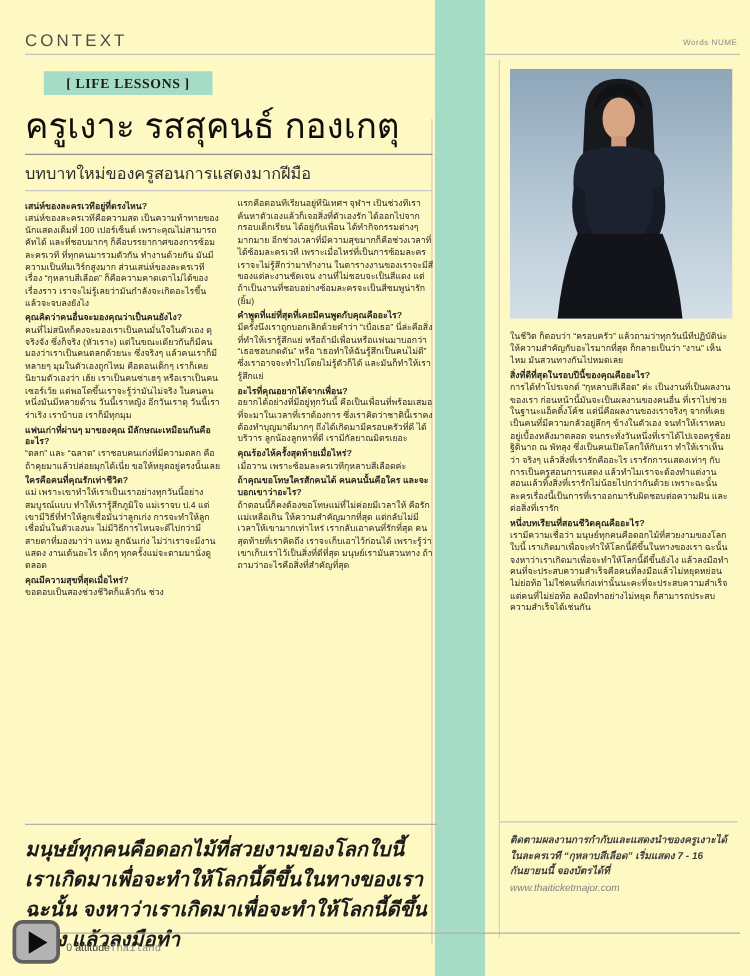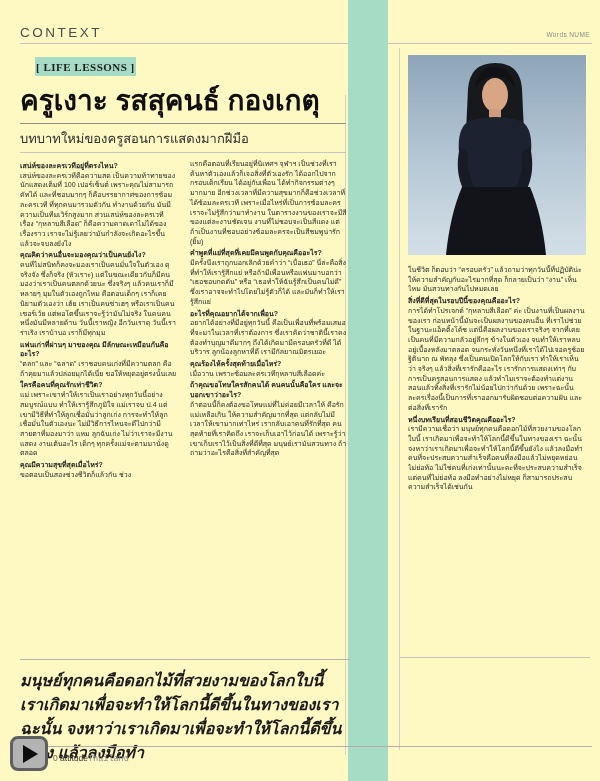--- a/index.html
+++ b/index.html
@@ -10,22 +10,22 @@
   .section-label{left:20px;top:25px;font-size:13.5px;letter-spacing:2.5px;color:#4c4c4c;}
   .credits{right:10px;top:31px;font-size:6.5px;color:#8a8a8a;letter-spacing:.4px;}
   .header-rule{left:20px;top:43px;width:572px;height:1px;background:var(--rule,#c9c0c0);}
   
   .accent-band{left:348px;top:0;width:40px;height:781px;background:var(--accent,#a6dbc6);}
   .main-right-rule{left:345px;top:95px;width:1px;height:660px;background:#d8d0d0;}
   .right-col-rule{left:399px;top:48px;width:1px;height:702px;background:#d6cece;}
   
   .badge{left:35px;top:57px;background:var(--accent,#a6dbc6);color:#1d1d1d;
          font-family:"Liberation Serif",serif;font-weight:bold;font-size:11px;
-         padding:4px 1px 3px;letter-spacing:.5px;}
-  .title{left:20px;top:80px;width:330px;font-size:28px;font-weight:700;color:#0f0f0f;
+         padding:4px 18px 3px;letter-spacing:.5px;}
+  .title{left:20px;top:80px;width:330px;font-size:28px;font-weight:400;color:#0f0f0f;
          line-height:42px;white-space:nowrap;}
   .title-rule{left:20px;top:123px;width:326px;height:1px;background:#8f8f8f;}
   .subtitle{left:20px;top:128px;width:326px;font-size:13px;color:#2e2e2e;}
   .sub-rule{left:20px;top:152px;width:326px;height:1px;background:#c6c6c6;}
   
   .columns{left:20px;top:159px;width:327px;height:497px;display:flex;gap:13px;overflow:hidden;}
   .col{flex:1;min-width:0;font-size:7px;line-height:9.7px;}
   .blk-h{font-weight:bold;margin:2px 0 0;}
   .blk-p{margin:0 0 1px;}
   
@@ -124,20 +124,24 @@
 
   <div class="abs col3">
       <div class="blk-p">ในชีวิต ก็ตอบว่า “ครอบครัว” แล้วถามว่าทุกวันนี้ที่ปฏิบัติน่ะ ให้ความสำคัญกับอะไรมากที่สุด ก็กลายเป็นว่า “งาน” เห็นไหม มันสวนทางกันไปหมดเลย</div>
       <div class="blk-h">สิ่งที่ดีที่สุดในรอบปีนี้ของคุณคืออะไร?</div>
       <div class="blk-p">การได้ทำโปรเจกต์ “กุหลาบสีเลือด” ค่ะ เป็นงานที่เป็นผลงานของเรา ก่อนหน้านี้มันจะเป็นผลงานของคนอื่น ที่เราไปช่วยในฐานะแอ็คติ้งโค้ช แต่นี่คือผลงานของเราจริงๆ จากที่เคยเป็นคนที่มีความกลัวอยู่ลึกๆ ข้างในตัวเอง จนทำให้เราหลบอยู่เบื้องหลังมาตลอด จนกระทั่งวันหนึ่งที่เราได้ไปเจอครูช้อย ฐิตินาถ ณ พัทลุง ซึ่งเป็นคนเปิดโลกให้กับเรา ทำให้เราเห็นว่า จริงๆ แล้วสิ่งที่เรารักคืออะไร เรารักการแสดงเท่าๆ กับการเป็นครูสอนการแสดง แล้วทำไมเราจะต้องทำแต่งานสอนแล้วทิ้งสิ่งที่เรารักไม่น้อยไปกว่ากันด้วย เพราะฉะนั้นละครเรื่องนี้เป็นการที่เราออกมารับผิดชอบต่อความฝัน และต่อสิ่งที่เรารัก</div>
       <div class="blk-h">หนึ่งบทเรียนที่สอนชีวิตคุณคืออะไร?</div>
       <div class="blk-p">เรามีความเชื่อว่า มนุษย์ทุกคนคือดอกไม้ที่สวยงามของโลกใบนี้ เราเกิดมาเพื่อจะทำให้โลกนี้ดีขึ้นในทางของเรา ฉะนั้น จงหาว่าเราเกิดมาเพื่อจะทำให้โลกนี้ดีขึ้นยังไง แล้วลงมือทำ คนที่จะประสบความสำเร็จคือคนที่ลงมือแล้วไม่หยุดหย่อน ไม่ย่อท้อ ไม่ใช่คนที่เก่งเท่านั้นนะคะที่จะประสบความสำเร็จ แต่คนที่ไม่ย่อท้อ ลงมือทำอย่างไม่หยุด ก็สามารถประสบความสำเร็จได้เช่นกัน</div>
     </div>
 
   <div class="abs note-rule"></div>
+  <div class="abs note">
+    <span>ติดตามผลงานการกำกับและแสดงนำของครูเงาะได้ในละครเวที “กุหลาบสีเลือด” เริ่มแสดง 7 - 16 กันยายนนี้ จองบัตรได้ที่</span>
+    <span class="url">www.thaiticketmajor.com</span>
+  </div>
 
   <div class="abs footer-rule"></div>
   <div class="abs play-btn">
     <div class="play-tri"></div>
   </div>
   <div class="abs footer-text">
     <span>0</span>
     <span class="brand-b">attitude</span><span class="brand-l">Thailand</span>
   </div>
 

